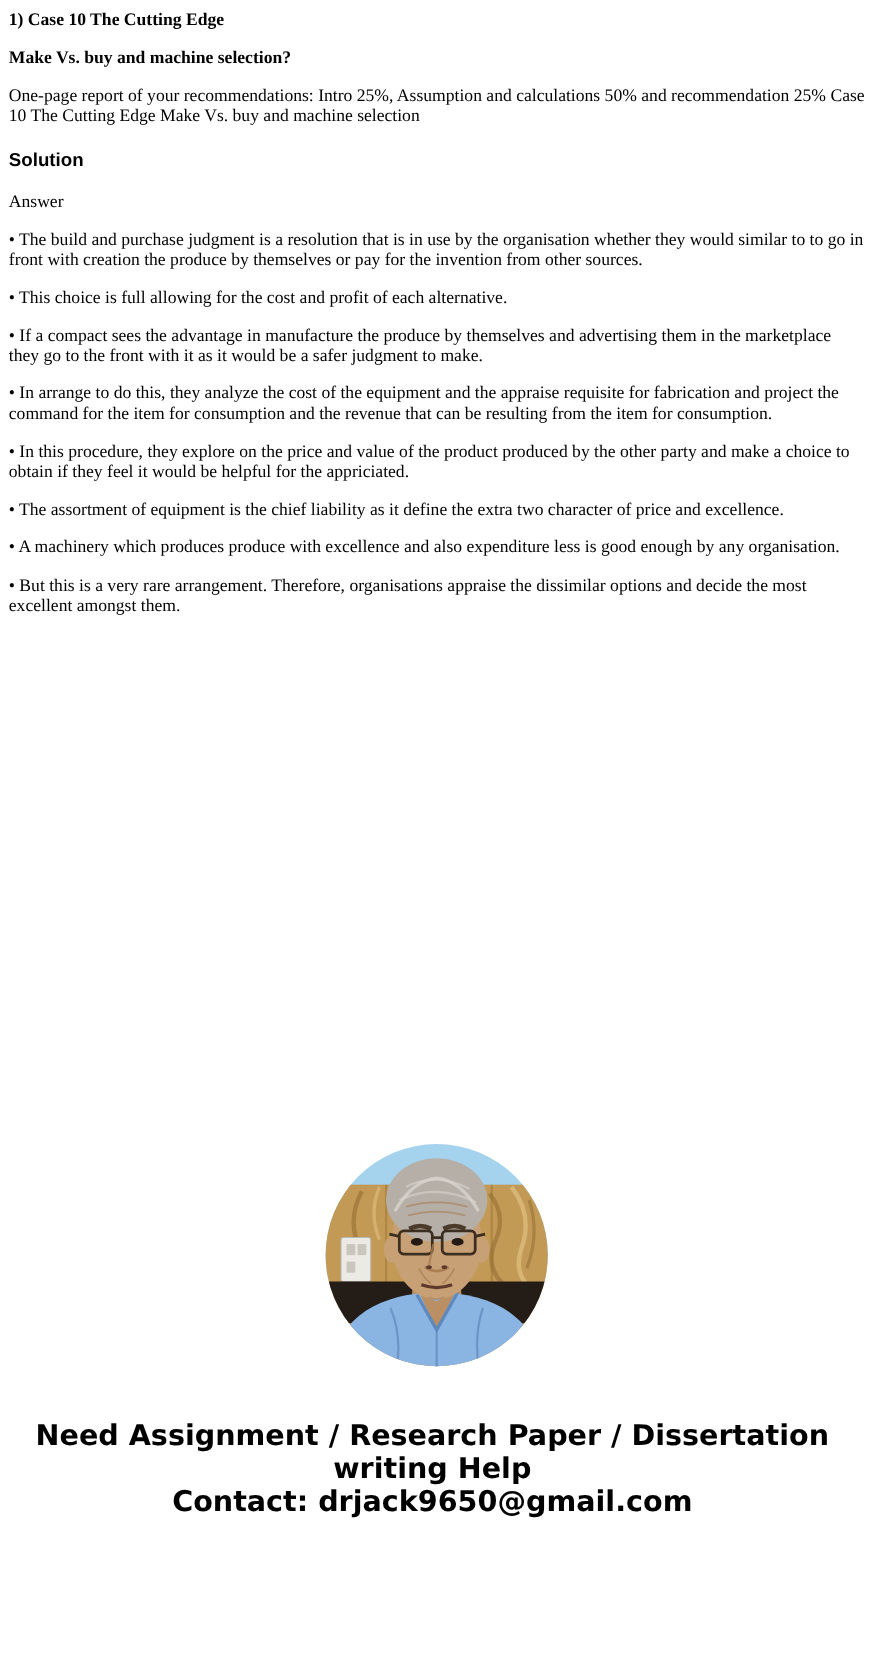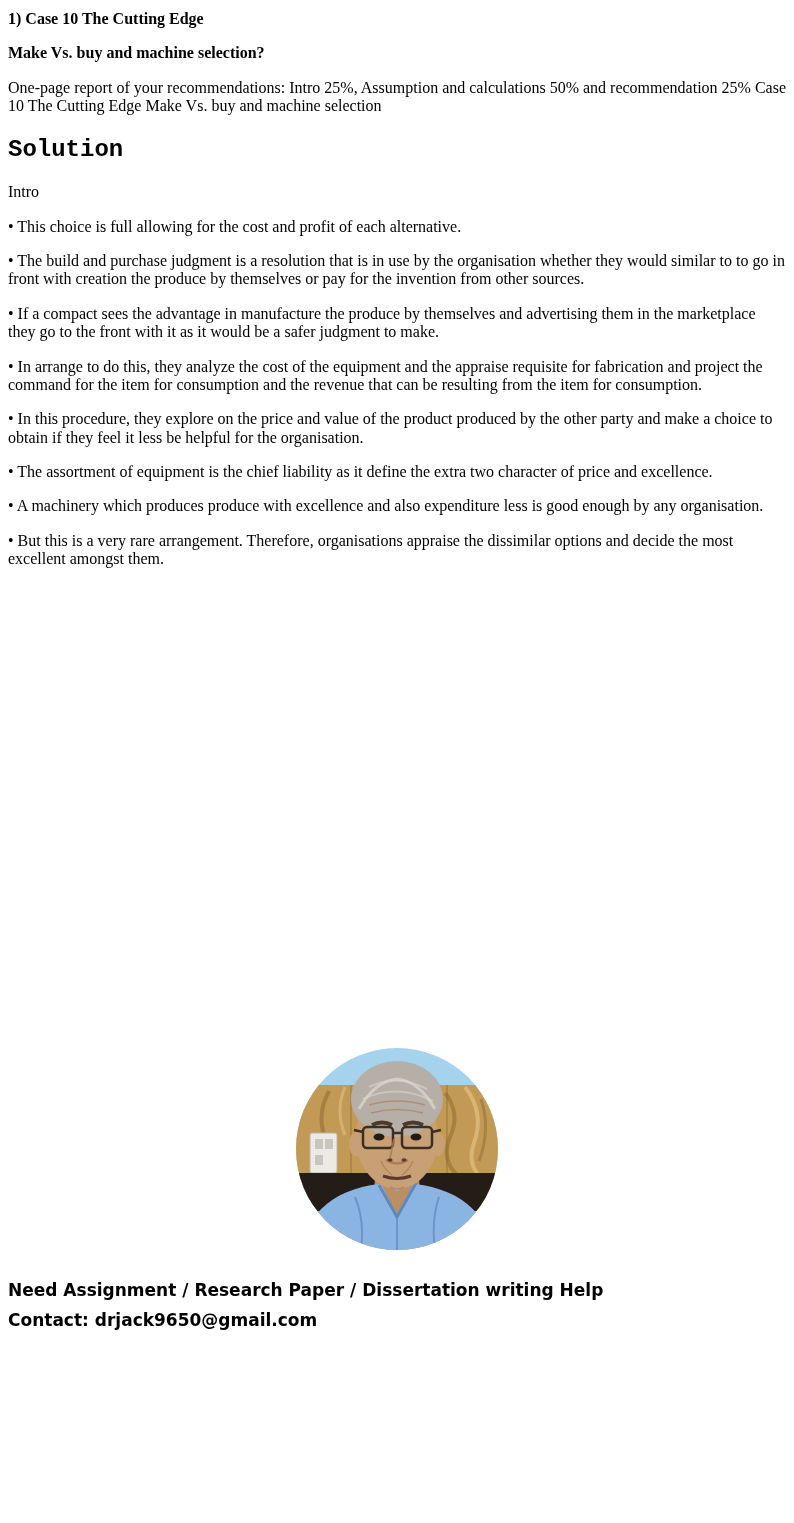--- a/index.html
+++ b/index.html
@@ -7,56 +7,57 @@
     margin: 8px;
     width: 778px;
     color: #000000;
     font-family: "Liberation Serif", serif;
     font-size: 16px;
     line-height: 1.15;
   }
   .doc p { margin: 16px 0; font-family: Liberation Serif, serif; }
   .doc p.first { margin-top: 2px; }
   .doc h3 {
-    font-size: 24px;
+    font-size: 17px;
     margin: 20px 0;
-    font-family: Liberation Mono, monospace;
+    font-family: Liberation Sans, sans-serif;
     font-weight: bold;
   }
   .bold { font-weight: bold; }
   .spacer { height: 462px; }
   .avatar-wrap {
     width: 204px;
     height: 204px;
     margin: 0 auto;
   }
   .avatar-wrap svg { display: block; }
   .footer {
-    margin-top: 24px;
+    margin-top: 48px;
+    text-align: center;
     font-family: "DejaVu Sans", sans-serif;
     font-weight: bold;
-    font-size: 17px;
+    font-size: 26px;
     line-height: 30px;
     max-width: 770px;
   }
 </style>
 </head>
 <body>
 
 <div class="doc">
   <p class="bold first">1) Case 10 The Cutting Edge</p>
   <p class="bold">Make Vs. buy and machine selection?</p>
   <p>One-page report of your recommendations: Intro 25%, Assumption and calculations 50% and recommendation 25% Case 10 The Cutting Edge Make Vs. buy and machine selection</p>
   <h3>Solution</h3>
-  <p>Intro</p>
+  <p>Answer</p>
+  <p>• The build and purchase judgment is a resolution that is in use by the organisation whether they would similar to to go in front with creation the produce by themselves or pay for the invention from other sources.</p>
   <p>• This choice is full allowing for the cost and profit of each alternative.</p>
-  <p>• The build and purchase judgment is a resolution that is in use by the organisation whether they would similar to to go in front with creation the produce by themselves or pay for the invention from other sources.</p>
   <p>• If a compact sees the advantage in manufacture the produce by themselves and advertising them in the marketplace they go to the front with it as it would be a safer judgment to make.</p>
   <p>• In arrange to do this, they analyze the cost of the equipment and the appraise requisite for fabrication and project the command for the item for consumption and the revenue that can be resulting from the item for consumption.</p>
-  <p>• In this procedure, they explore on the price and value of the product produced by the other party and make a choice to obtain if they feel it less be helpful for the organisation.</p>
+  <p>• In this procedure, they explore on the price and value of the product produced by the other party and make a choice to obtain if they feel it would be helpful for the appriciated.</p>
   <p>• The assortment of equipment is the chief liability as it define the extra two character of price and excellence.</p>
   <p>• A machinery which produces produce with excellence and also expenditure less is good enough by any organisation.</p>
   <p>• But this is a very rare arrangement. Therefore, organisations appraise the dissimilar options and decide the most excellent amongst them.</p>
 </div>
 
 <div class="spacer"></div>
 
 <div class="avatar-wrap">
   <svg width="204" height="204" viewBox="0 0 204 204">
     <defs>

